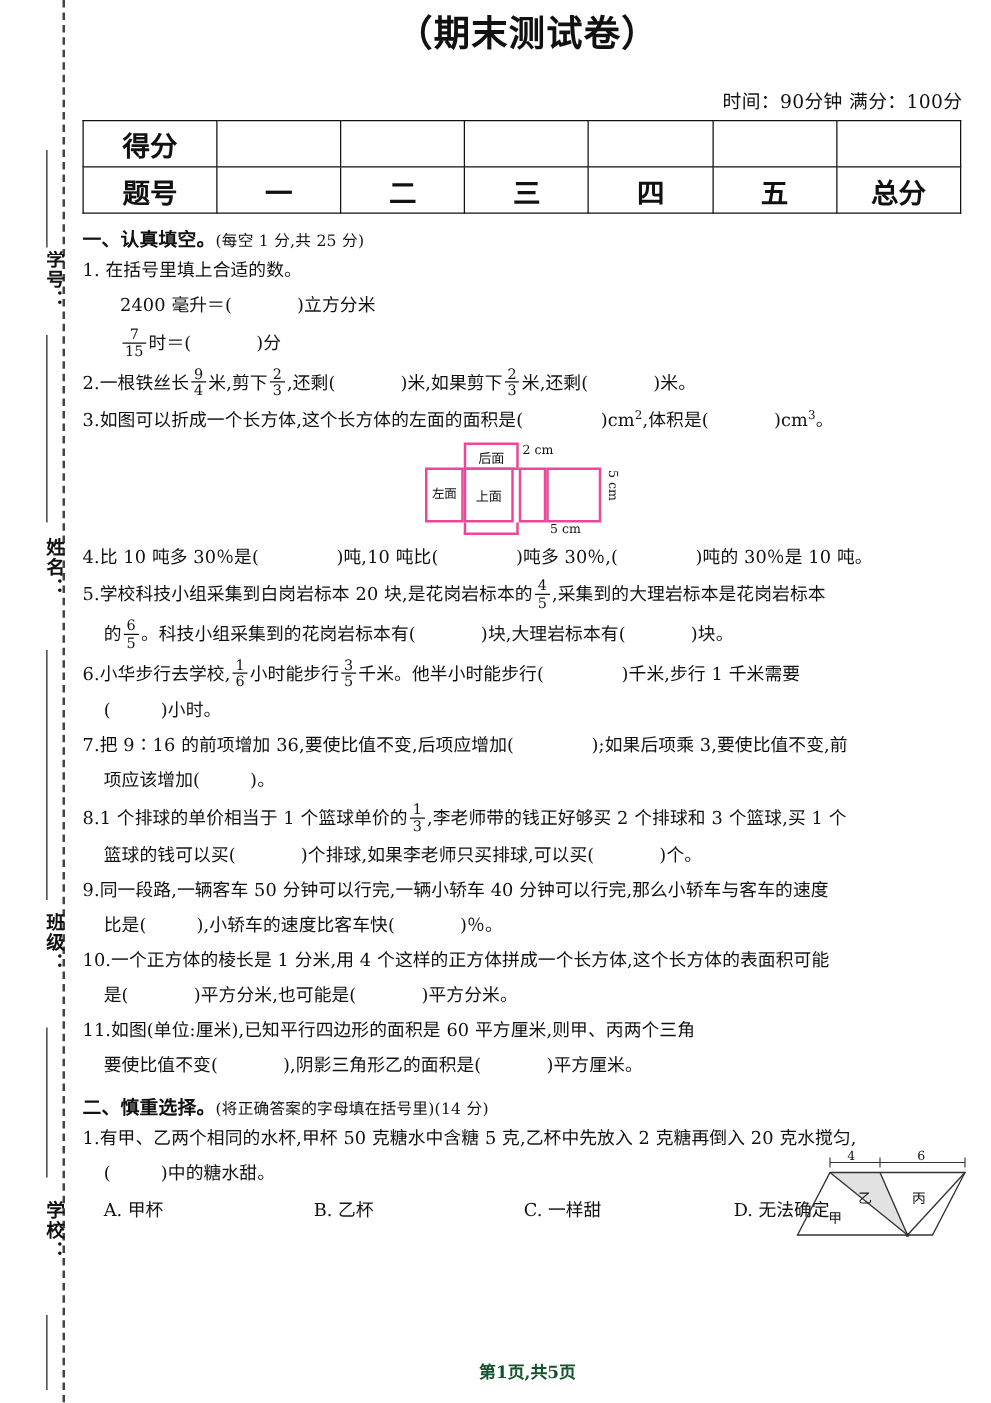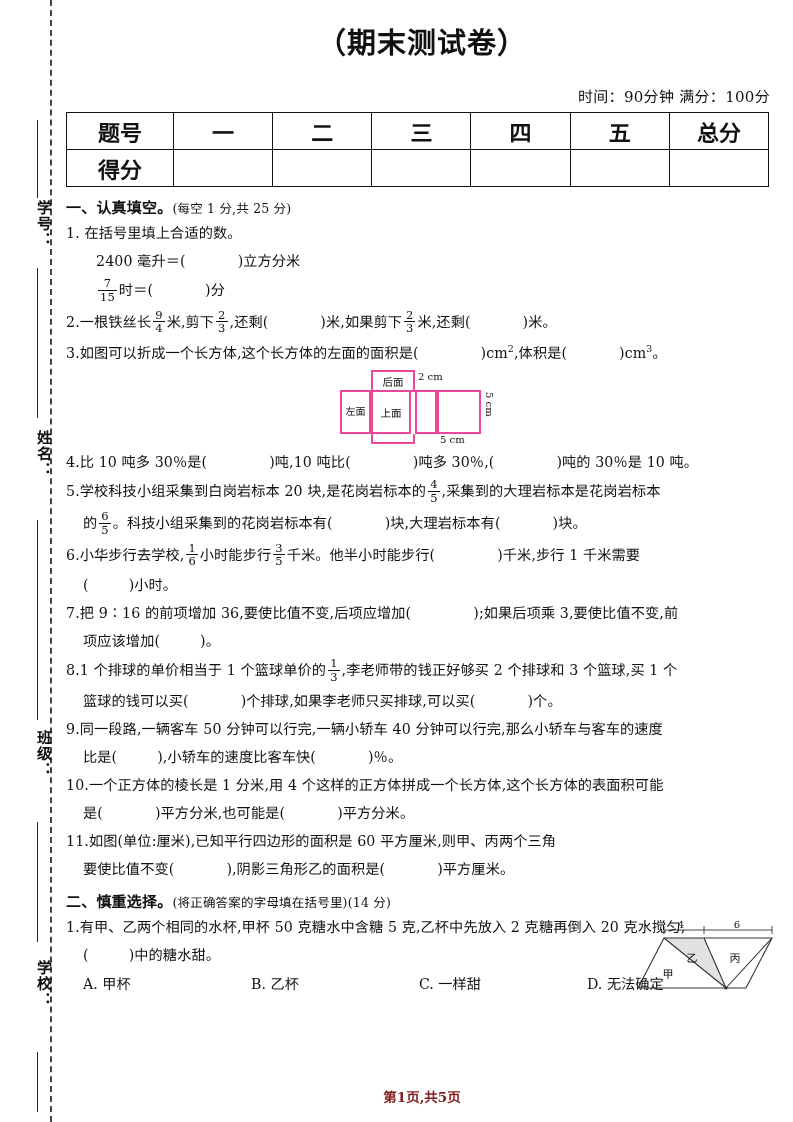--- a/index.html
+++ b/index.html
@@ -71,21 +71,21 @@
     letter-spacing: 1px;
     margin-top: 24px;
     line-height: 1.22;
     font-family: "DejaVu Serif", "Liberation Serif", serif;
   }
   .subtitle {
     text-align: center;
     font-size: 29px;
     font-weight: 700;
     letter-spacing: 1px;
-    margin-top: 26px;
+    margin-top: 10px;
     line-height: 1.2;
   }
 
   .meta-line {
     text-align: right;
     font-size: 15px;
     margin-top: 24px;
     padding-right: 8px;
     letter-spacing: 0.3px;
   }
@@ -198,21 +198,21 @@
   }
 
   .footer {
     position: absolute;
     left: 0;
     top: 1086px;
     width: 712px;
     text-align: center;
     font-size: 13.5px;
     font-weight: 600;
-    color: #7f1d1d;
+    color: #14532d;
   }
 
   .choices {
     display: flex;
     font-size: 14.2px;
     margin-top: 6px;
     padding-left: 17px;
   }
   .choices > span { width: 168px; }
 </style>
@@ -232,36 +232,36 @@
 <div class="vlabel v4">学校：</div>
 
 <div class="page">
 
   <div class="subtitle">（期末测试卷）</div>
   <div class="meta-line">时间：90分钟  满分：100分</div>
 
   <table class="score">
     <tbody>
         <tr>
+      <td class="hd">得分</td>
+      <td></td>
+      <td></td>
+      <td></td>
+      <td></td>
+      <td></td>
+      <td></td>
+    </tr>
+    <tr>
       <td class="hd">题号</td>
       <td>一</td>
       <td>二</td>
       <td>三</td>
       <td>四</td>
       <td>五</td>
       <td>总分</td>
-    </tr>
-    <tr>
-      <td class="hd">得分</td>
-      <td></td>
-      <td></td>
-      <td></td>
-      <td></td>
-      <td></td>
-      <td></td>
     </tr>
   </tbody>
     </table>
 
   <div class="section-head">
     <span>一、认真填空。</span><span class="small">(每空 1 分,共 25 分)</span>
   </div>
 
   <div class="q">
     <span class="num">1.</span>

